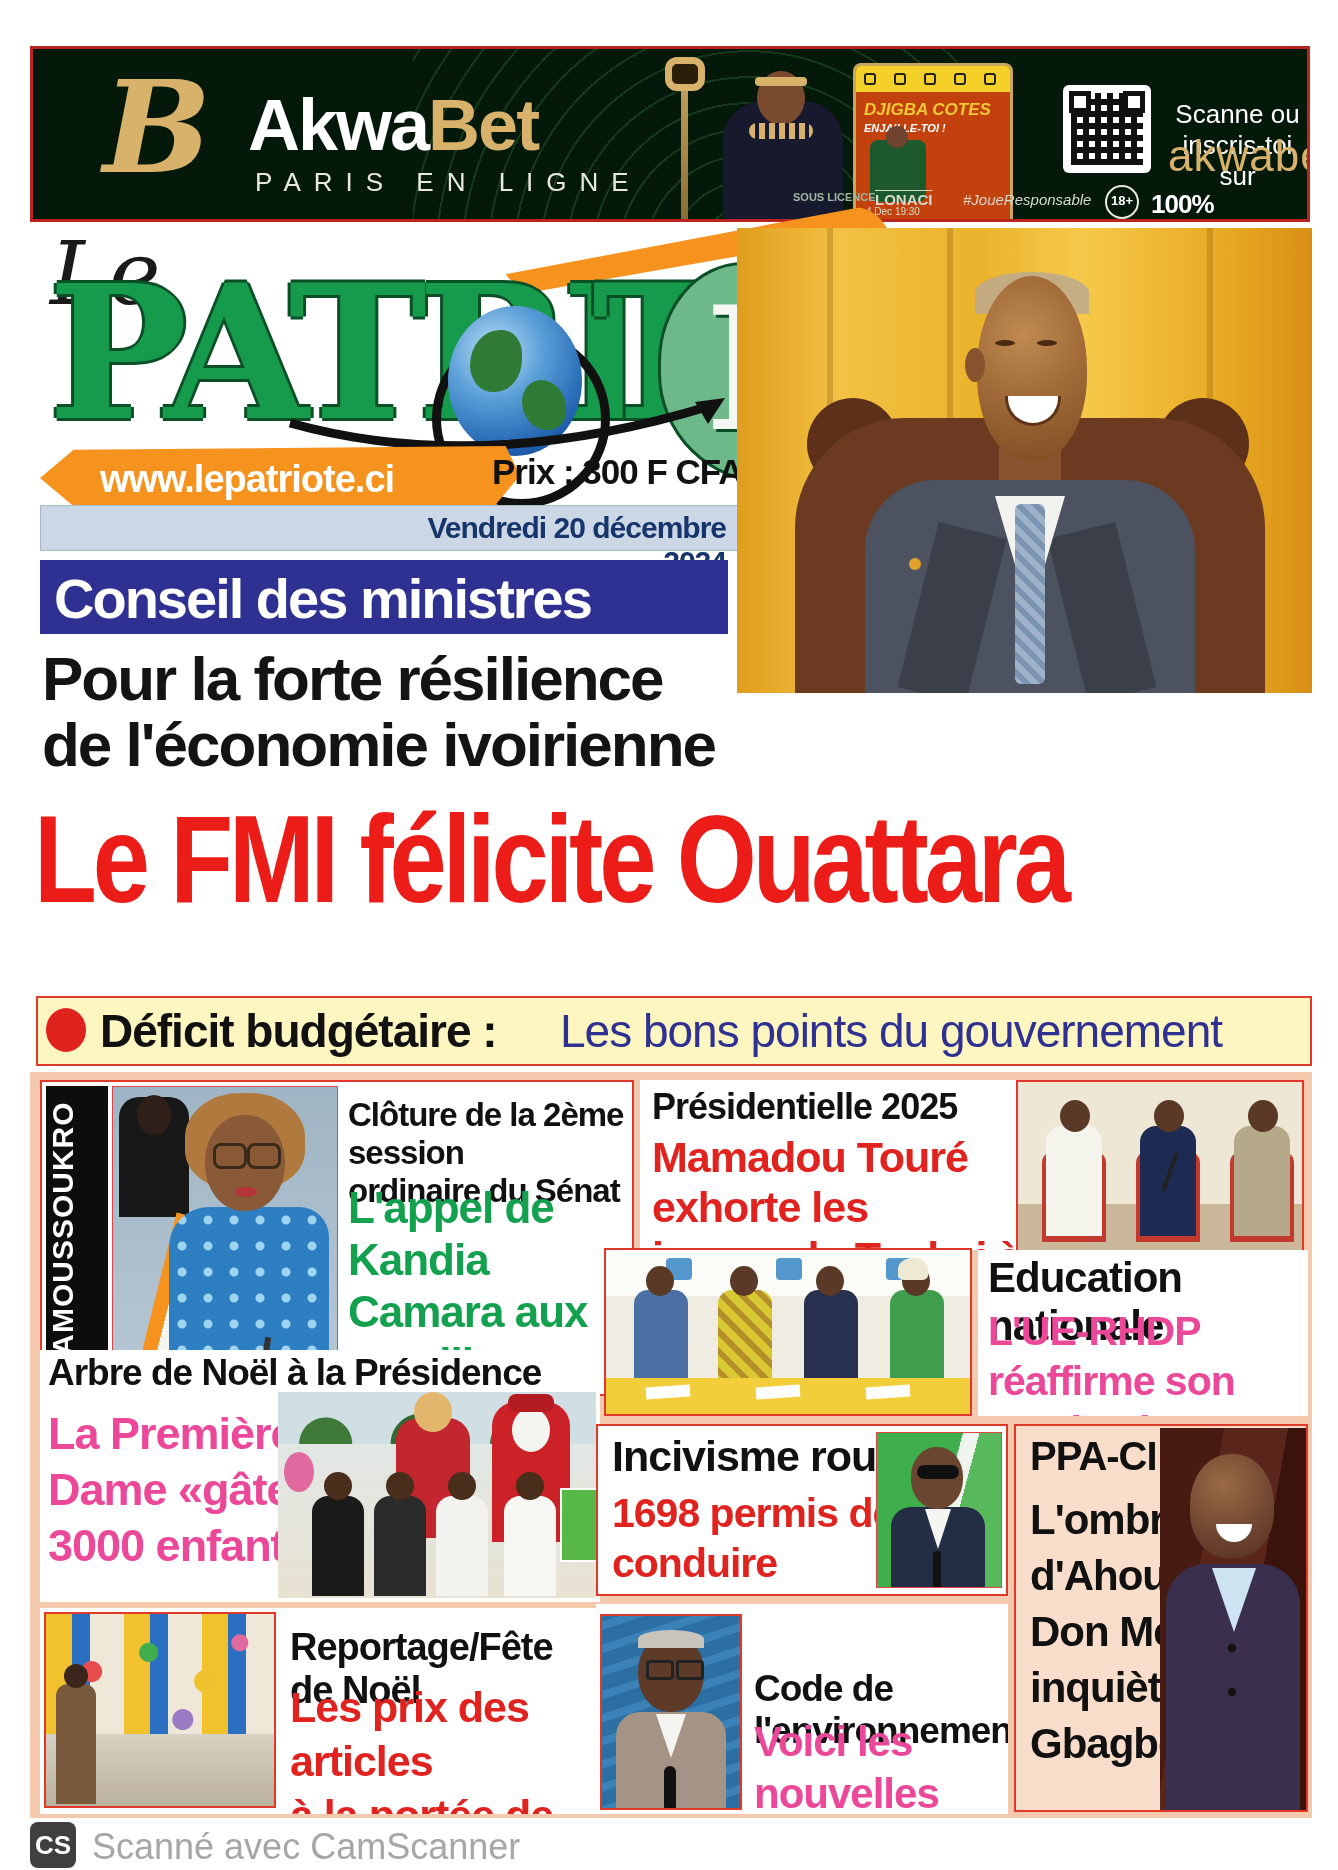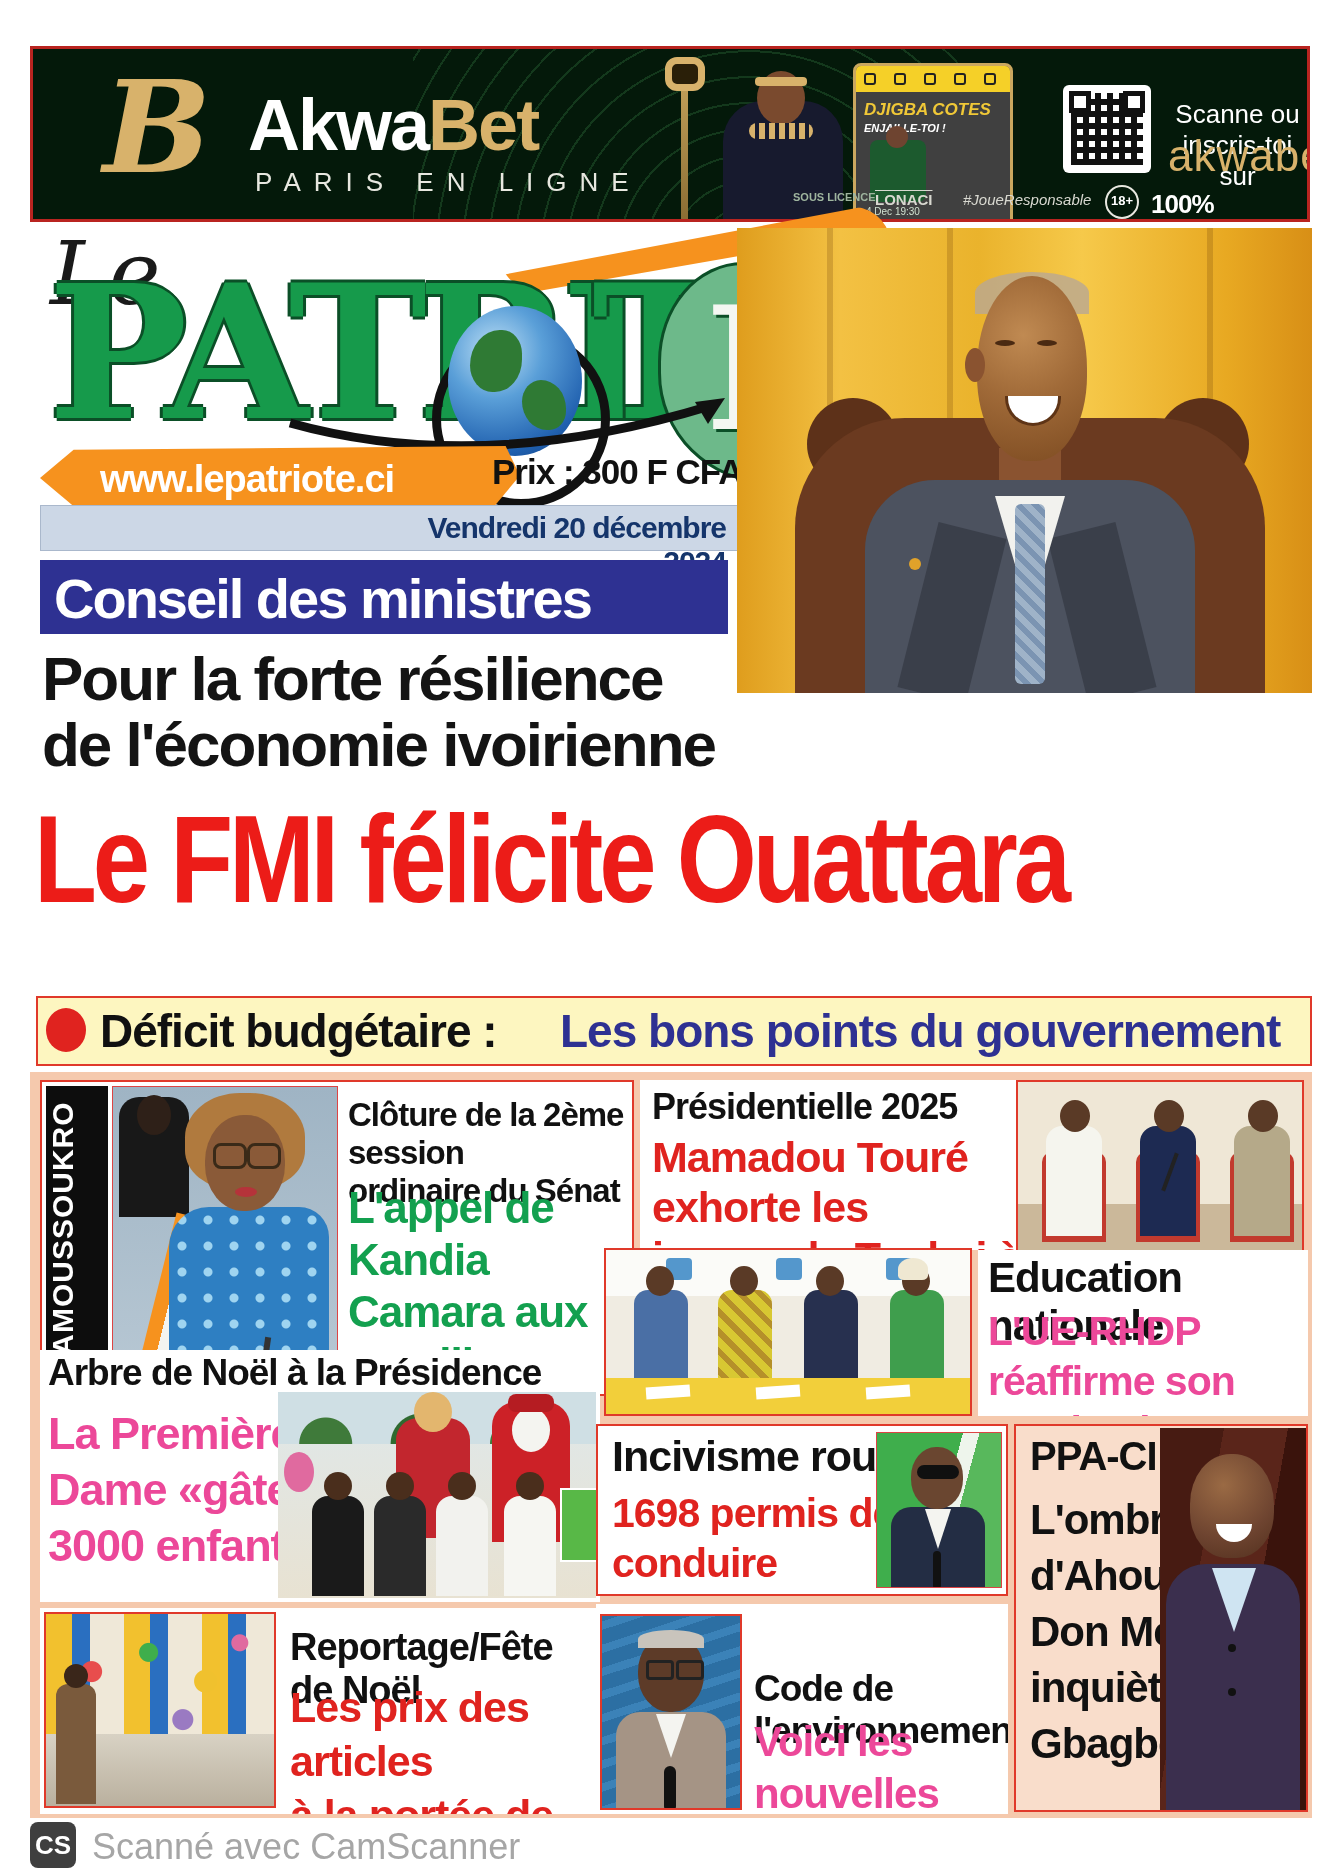--- a/index.html
+++ b/index.html
@@ -21,21 +21,21 @@
   .akwa-name{left:215px;top:35px;font-size:72px;font-weight:bold;color:#ffffff;letter-spacing:-2px;}
   .akwa-name .bet{color:#d8b26b;}
   .akwa-tag{left:222px;top:118px;font-size:26px;color:#e8e8e0;letter-spacing:13px;}
   .queen-body{left:690px;top:52px;width:120px;height:124px;background:#171a2e;border-radius:40px 40px 0 0;}
   .queen-head{left:724px;top:22px;width:48px;height:54px;background:#7a4a2e;border-radius:50%;}
   .queen-band{left:722px;top:28px;width:52px;height:9px;background:#d8b26b;border-radius:4px;}
   .queen-collar{left:716px;top:74px;width:64px;height:16px;background:
       repeating-linear-gradient(90deg,#d8b26b 0 6px,#171a2e 6px 10px);border-radius:8px;}
   .staff{left:648px;top:12px;width:7px;height:160px;background:linear-gradient(#caa75f,#8a6d33);}
   .staff-top{left:632px;top:8px;width:40px;height:34px;border:7px solid #d8b26b;border-radius:12px;box-sizing:border-box;background:#2a1f08;}
-  .phone{left:820px;top:14px;width:160px;height:162px;background:#404040;border:3px solid #caa75f;border-radius:8px 8px 0 0;box-sizing:border-box;overflow:hidden;}
+  .phone{left:820px;top:14px;width:160px;height:162px;background:#c2410c;border:3px solid #caa75f;border-radius:8px 8px 0 0;box-sizing:border-box;overflow:hidden;}
   .phone-bar{left:0;top:0;width:154px;height:26px;background:#f5d028;}
   .phone-ic{top:7px;width:12px;height:12px;border:2px solid #222;border-radius:3px;box-sizing:border-box;}
   .phone-promo{left:8px;top:34px;width:140px;font-size:17px;font-weight:bold;color:#f0c837;font-style:italic;}
   .phone-promo2{left:8px;top:56px;width:140px;font-size:11px;font-weight:bold;color:#ffffff;font-style:italic;}
   .phone-guy{left:14px;top:74px;width:56px;height:62px;background:#1c5a2e;border-radius:8px;}
   .phone-guy:after{content:"";position:absolute;left:16px;top:-14px;width:22px;height:22px;border-radius:50%;background:#6e4430;}
   .phone-meta{left:10px;top:140px;font-size:10px;color:#cfe0cf;}
   .qr{left:1030px;top:36px;width:88px;height:88px;background:#ffffff;border-radius:6px;
       background-image:
        repeating-linear-gradient(90deg,#111 0 6px,rgba(0,0,0,0) 6px 12px),
@@ -102,21 +102,21 @@
 
   
   .kicker-bar{left:40px;top:560px;width:688px;height:74px;background:#2e3192;}
   .kicker-text{left:54px;top:566px;font-size:56px;font-weight:bold;color:#ffffff;letter-spacing:-2px;}
   .deck{left:42px;top:646px;font-size:62px;line-height:66px;font-weight:bold;color:#141414;letter-spacing:-2px;}
   .headline{left:34px;top:788px;font-size:124px;font-weight:bold;color:#ec1c18;letter-spacing:-5px;
             white-space:nowrap;transform:scaleX(.83);transform-origin:left top;}
   .strap{left:36px;top:996px;width:1276px;height:70px;background:#fdf6c0;border:2px solid #e0392a;box-sizing:border-box;}
   .strap-bullet{left:46px;top:1008px;width:40px;height:44px;background:#e0231f;border-radius:50% 50% 50% 50%/50%;}
   .strap-black{left:100px;top:1004px;font-size:46px;font-weight:bold;color:#111;letter-spacing:-1px;}
-  .strap-blue{left:560px;top:1004px;font-size:46px;font-weight:bold;color:#2e3192;letter-spacing:-1px;}
+  .strap-blue{left:560px;top:1004px;font-size:46px;font-weight:normal;color:#2e3192;letter-spacing:-1px;}
 
   
   .content{left:30px;top:1072px;width:1282px;height:746px;background:#f5c9ad;}
   .blk{position:absolute;background:#ffffff;border:2px solid #e0392a;box-sizing:border-box;overflow:hidden;}
   .k-black{font-weight:bold;color:#111;letter-spacing:-1px;}
   .h-green{font-weight:bold;color:#13a04f;letter-spacing:-1px;}
   .h-red{font-weight:bold;color:#e0231f;letter-spacing:-1px;}
   .h-blue{font-weight:bold;color:#ec4899;letter-spacing:-1px;}
   .h-dark{font-weight:bold;color:#111;letter-spacing:-1px;}
 

